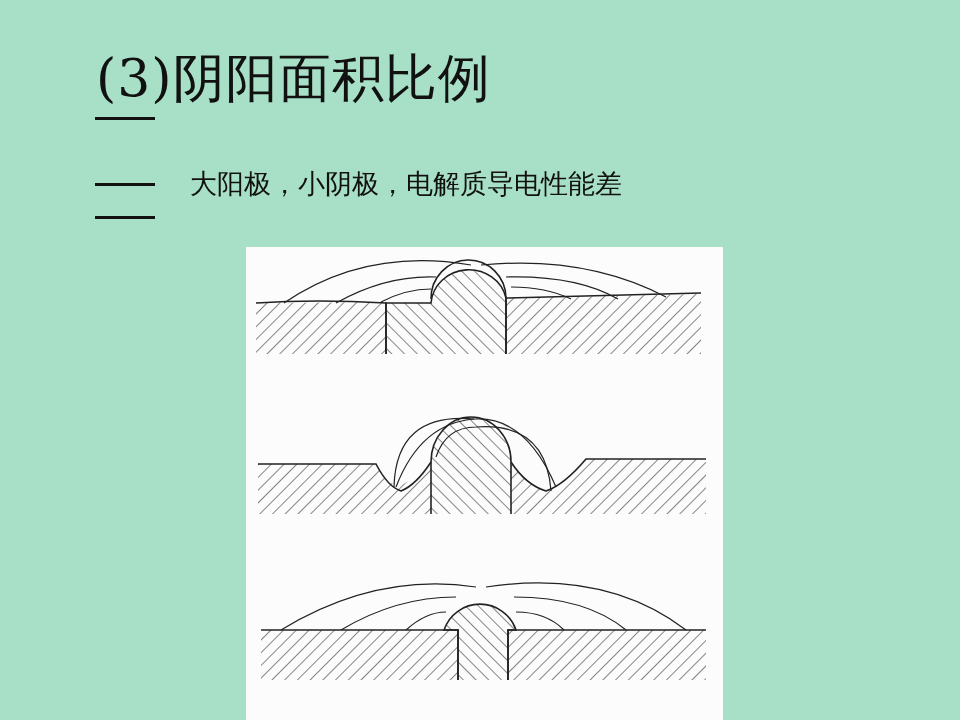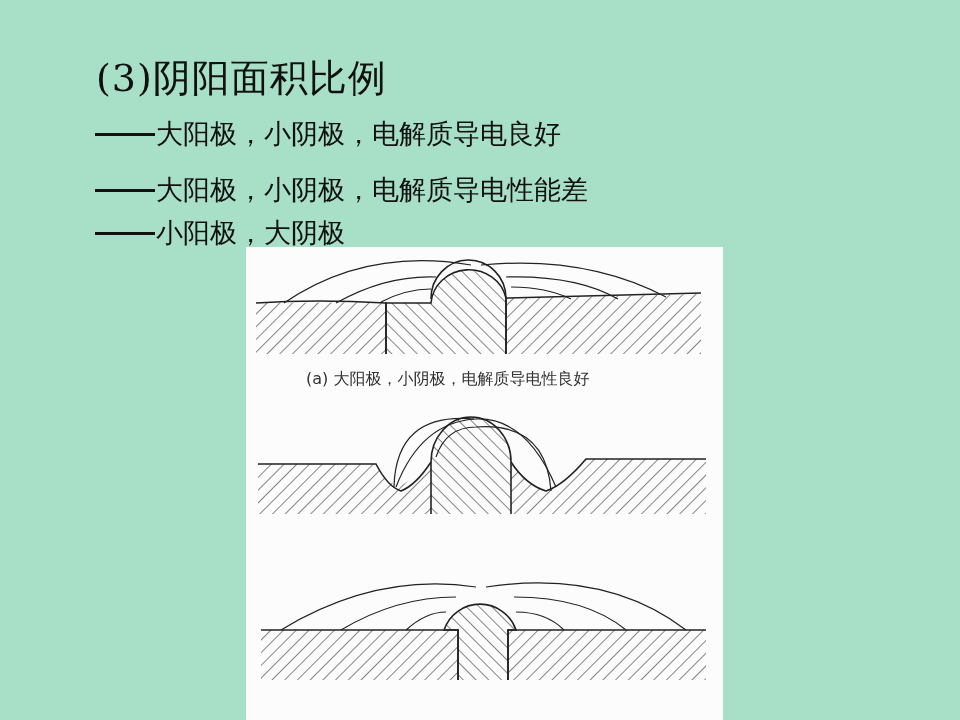--- a/index.html
+++ b/index.html
@@ -5,34 +5,34 @@
   html, body { margin:0; padding:0; }
   body {
     width:960px; height:720px; overflow:hidden;
     background:#a8e0c7;
     position:relative;
     font-family:"DejaVu Serif","Liberation Serif",serif;
     color:#111;
   }
   .title {
     position:absolute; left:96px; top:54px;
-    font-size:38px; line-height:48px; letter-spacing:1px;
+    font-size:52px; line-height:48px; letter-spacing:1px;
     font-family:"DejaVu Serif","Liberation Serif",serif;
   }
   .bullet {
     position:absolute; left:95px;
     font-size:27px; line-height:34px;
     display:flex; align-items:center;
     font-family:"DejaVu Sans","Liberation Sans",sans-serif;
   }
   .bullet .dash {
     display:inline-block; width:60px; height:3px; background:#111; margin-right:1px;
   }
   .b1 { top:117px; }
-  .b2 { top:173px; }
+  .b2 { top:167px;gap:34px; }
   .b3 { top:216px; }
   .figure {
     position:absolute; left:246px; top:247px; width:477px; height:473px;
     background:#fbfcfb;
   }
   .fig-svg { position:absolute; left:0; top:0; }
   .caption {
     position:absolute; left:0; width:100%;
     font-size:16px; color:#333;
     font-family:"DejaVu Sans","Liberation Sans",sans-serif;
@@ -41,29 +41,27 @@
   .cap-b { top:283px; left:60px; }
   .cap-c { top:444px; left:132px; }
 </style>
 </head>
 <body>
 
 <div class="title">(3)阴阳面积比例</div>
 
 <div class="bullet b1">
   <span class="dash"></span>
-  <span>大阳极，小阴极，电解质导电良好</span>
 </div>
 <div class="bullet b2">
   <span class="dash"></span>
   <span>大阳极，小阴极，电解质导电性能差</span>
 </div>
 <div class="bullet b3">
   <span class="dash"></span>
-  <span>小阳极，大阴极</span>
 </div>
 
 <div class="figure">
   <svg class="fig-svg" width="477" height="473" viewBox="0 0 477 473">
     <defs>
       <pattern id="hatchA" patternUnits="userSpaceOnUse" width="9" height="9" patternTransform="rotate(45)">
         <line x1="0" y1="0" x2="0" y2="9" stroke="#333" stroke-width="1.2"></line>
       </pattern>
       <pattern id="hatchB" patternUnits="userSpaceOnUse" width="9" height="9" patternTransform="rotate(-45)">
         <line x1="0" y1="0" x2="0" y2="9" stroke="#333" stroke-width="1.2"></line>
@@ -106,14 +104,13 @@
       <path d="M262,433 L262,383 L460,383" fill="none" stroke="#222" stroke-width="1.6"></path>
       <path d="M212,433 L212,383 L198,383 A38,38 0 0,1 270,383 L262,383 L262,433" fill="url(#hatchB)" stroke="#222" stroke-width="1.6"></path>
       <path d="M35,383 Q130,325 230,340" fill="none" stroke="#222" stroke-width="1.2"></path>
       <path d="M95,383 Q150,350 210,350" fill="none" stroke="#222" stroke-width="1.2"></path>
       <path d="M160,383 Q180,365 200,365" fill="none" stroke="#222" stroke-width="1.2"></path>
       <path d="M240,340 Q360,322 440,383" fill="none" stroke="#222" stroke-width="1.2"></path>
       <path d="M268,350 Q340,350 380,383" fill="none" stroke="#222" stroke-width="1.2"></path>
       <path d="M270,365 Q300,365 318,383" fill="none" stroke="#222" stroke-width="1.2"></path>
     </g>
   </svg>
-  <div class="caption cap-a">(a)  大阳极，小阴极，电解质导电性良好</div>
 </div>
 
 </body></html>

